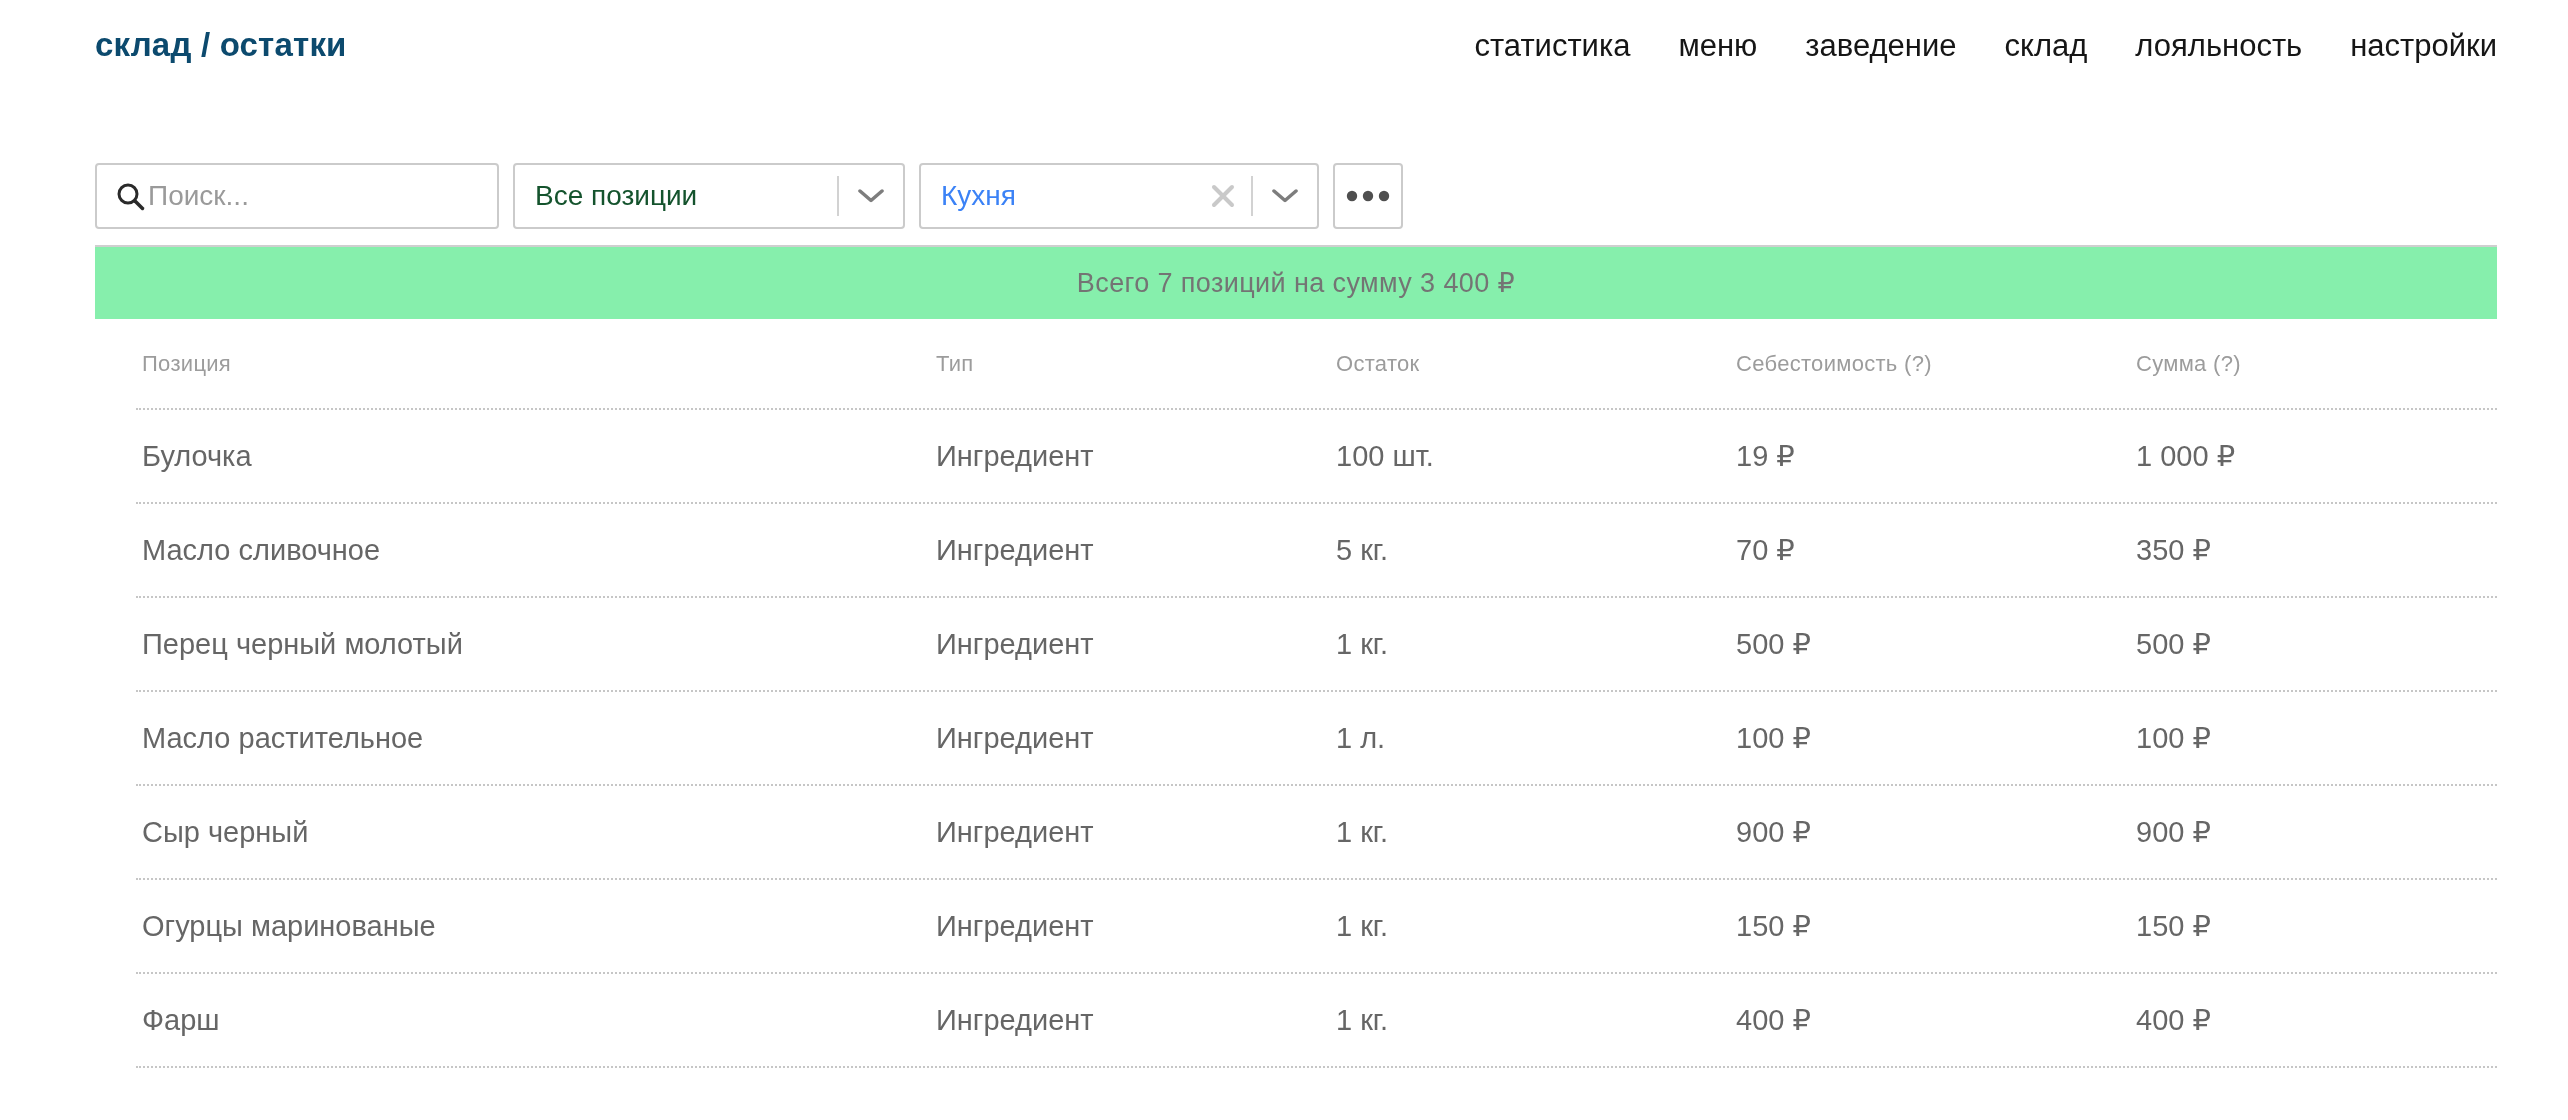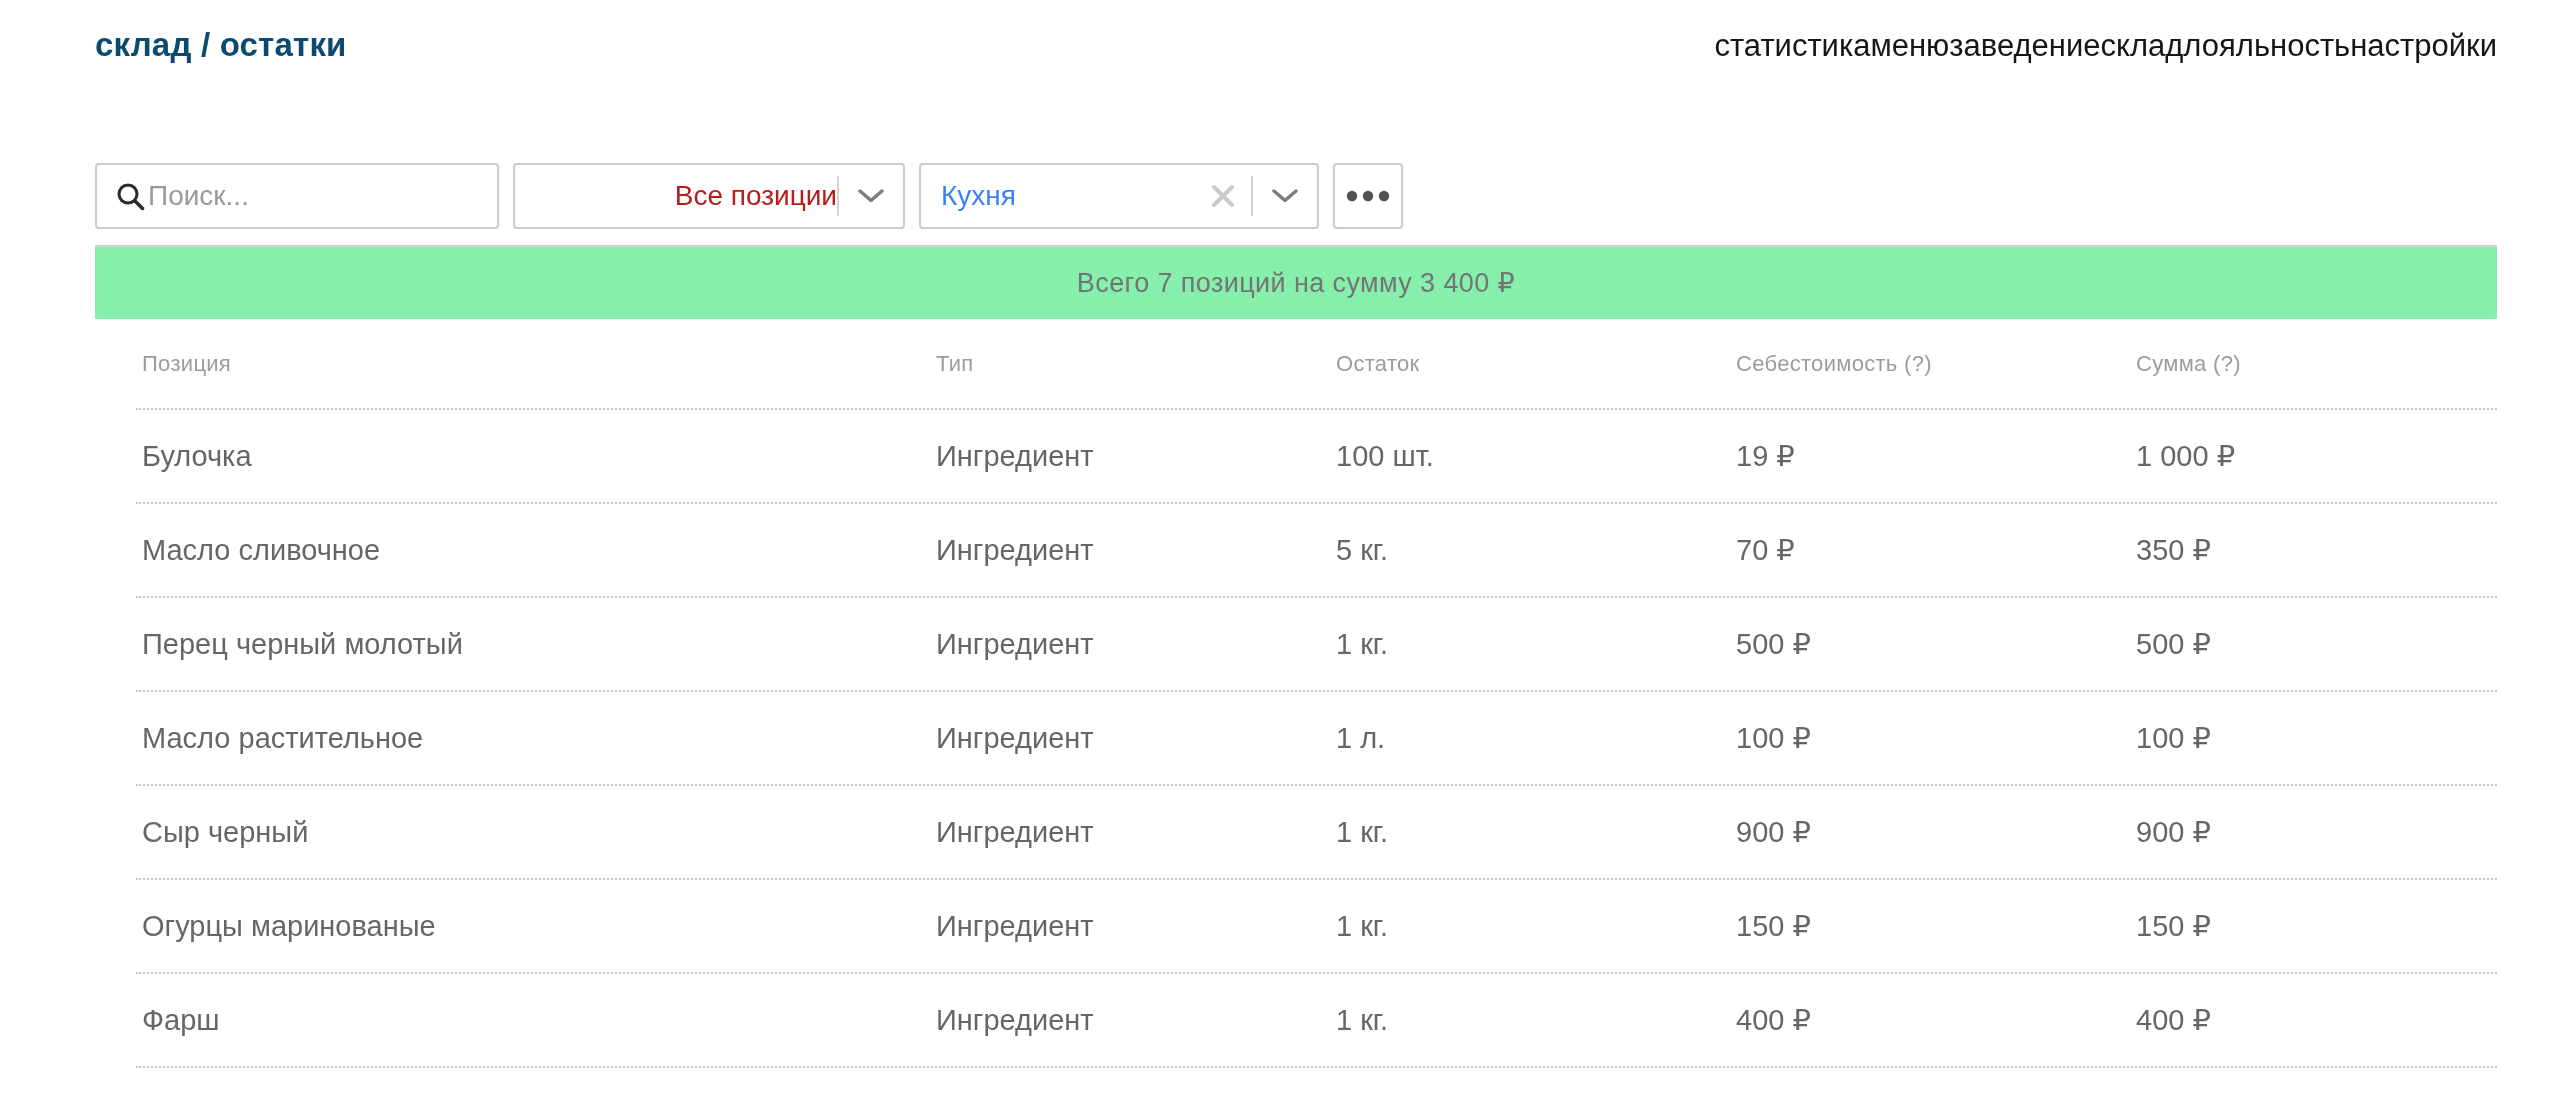--- a/index.html
+++ b/index.html
@@ -10,42 +10,42 @@
     overflow: hidden;
   }
   .content { margin-left: 95px; width: 2402px; }
 
   
   .topbar {
     display: flex; justify-content: space-between; align-items: baseline;
     padding-top: 26px; height: 68px;
   }
   .page-title { font-size: 33px; font-weight: 700; color: #0c4a6e; letter-spacing: .2px; }
-  .nav { display: flex; }
+  .nav { display: flex; gap: 48px; }
   .nav-item { font-size: 31px; font-weight: 400; color: #161616; cursor: pointer; white-space: nowrap; }
 
   
   .filters { margin-top: 95px; display: flex; gap: 14px; height: 66px; }
   .box {
     background: #fff; border: 2px solid #cbcbcb; border-radius: 4px;
     display: flex; align-items: center; height: 66px;
   }
   .search-box { width: 404px; padding: 0 14px 0 18px; gap: 3px; }
   .search-box input {
     border: none; outline: none; flex: 1; min-width: 0;
     font-family: "Liberation Sans", "DejaVu Sans", sans-serif;
     font-size: 28px; color: #555;
   }
   .search-box input::placeholder { color: #9a9a9a; opacity: 1; }
 
   .select-box { position: relative; }
   .select-positions { width: 392px; }
   .select-storage { width: 400px; }
   .select-value { flex: 1; padding-left: 20px; font-size: 28px; white-space: nowrap; overflow: hidden; }
-  .select-positions .select-value { color: #b91c1c; text-align: right; }
+  .select-positions .select-value { color: #14532d; }
   .select-storage .select-value { color: #3b82f6; }
   .vdivider { width: 2px; height: 40px; background: #d2d2d2; flex: 0 0 auto; }
   .chev-zone { width: 64px; display: flex; align-items: center; justify-content: center; cursor: pointer; flex: 0 0 auto; }
   .clear-zone { width: 56px; display: flex; align-items: center; justify-content: center; cursor: pointer; flex: 0 0 auto; }
   .more-button { width: 70px; justify-content: center; cursor: pointer; }
 
   
   .summary-bar {
     margin-top: 16px; height: 74px;
     background: #86efac; border-top: 2px solid #cfcfcf;

